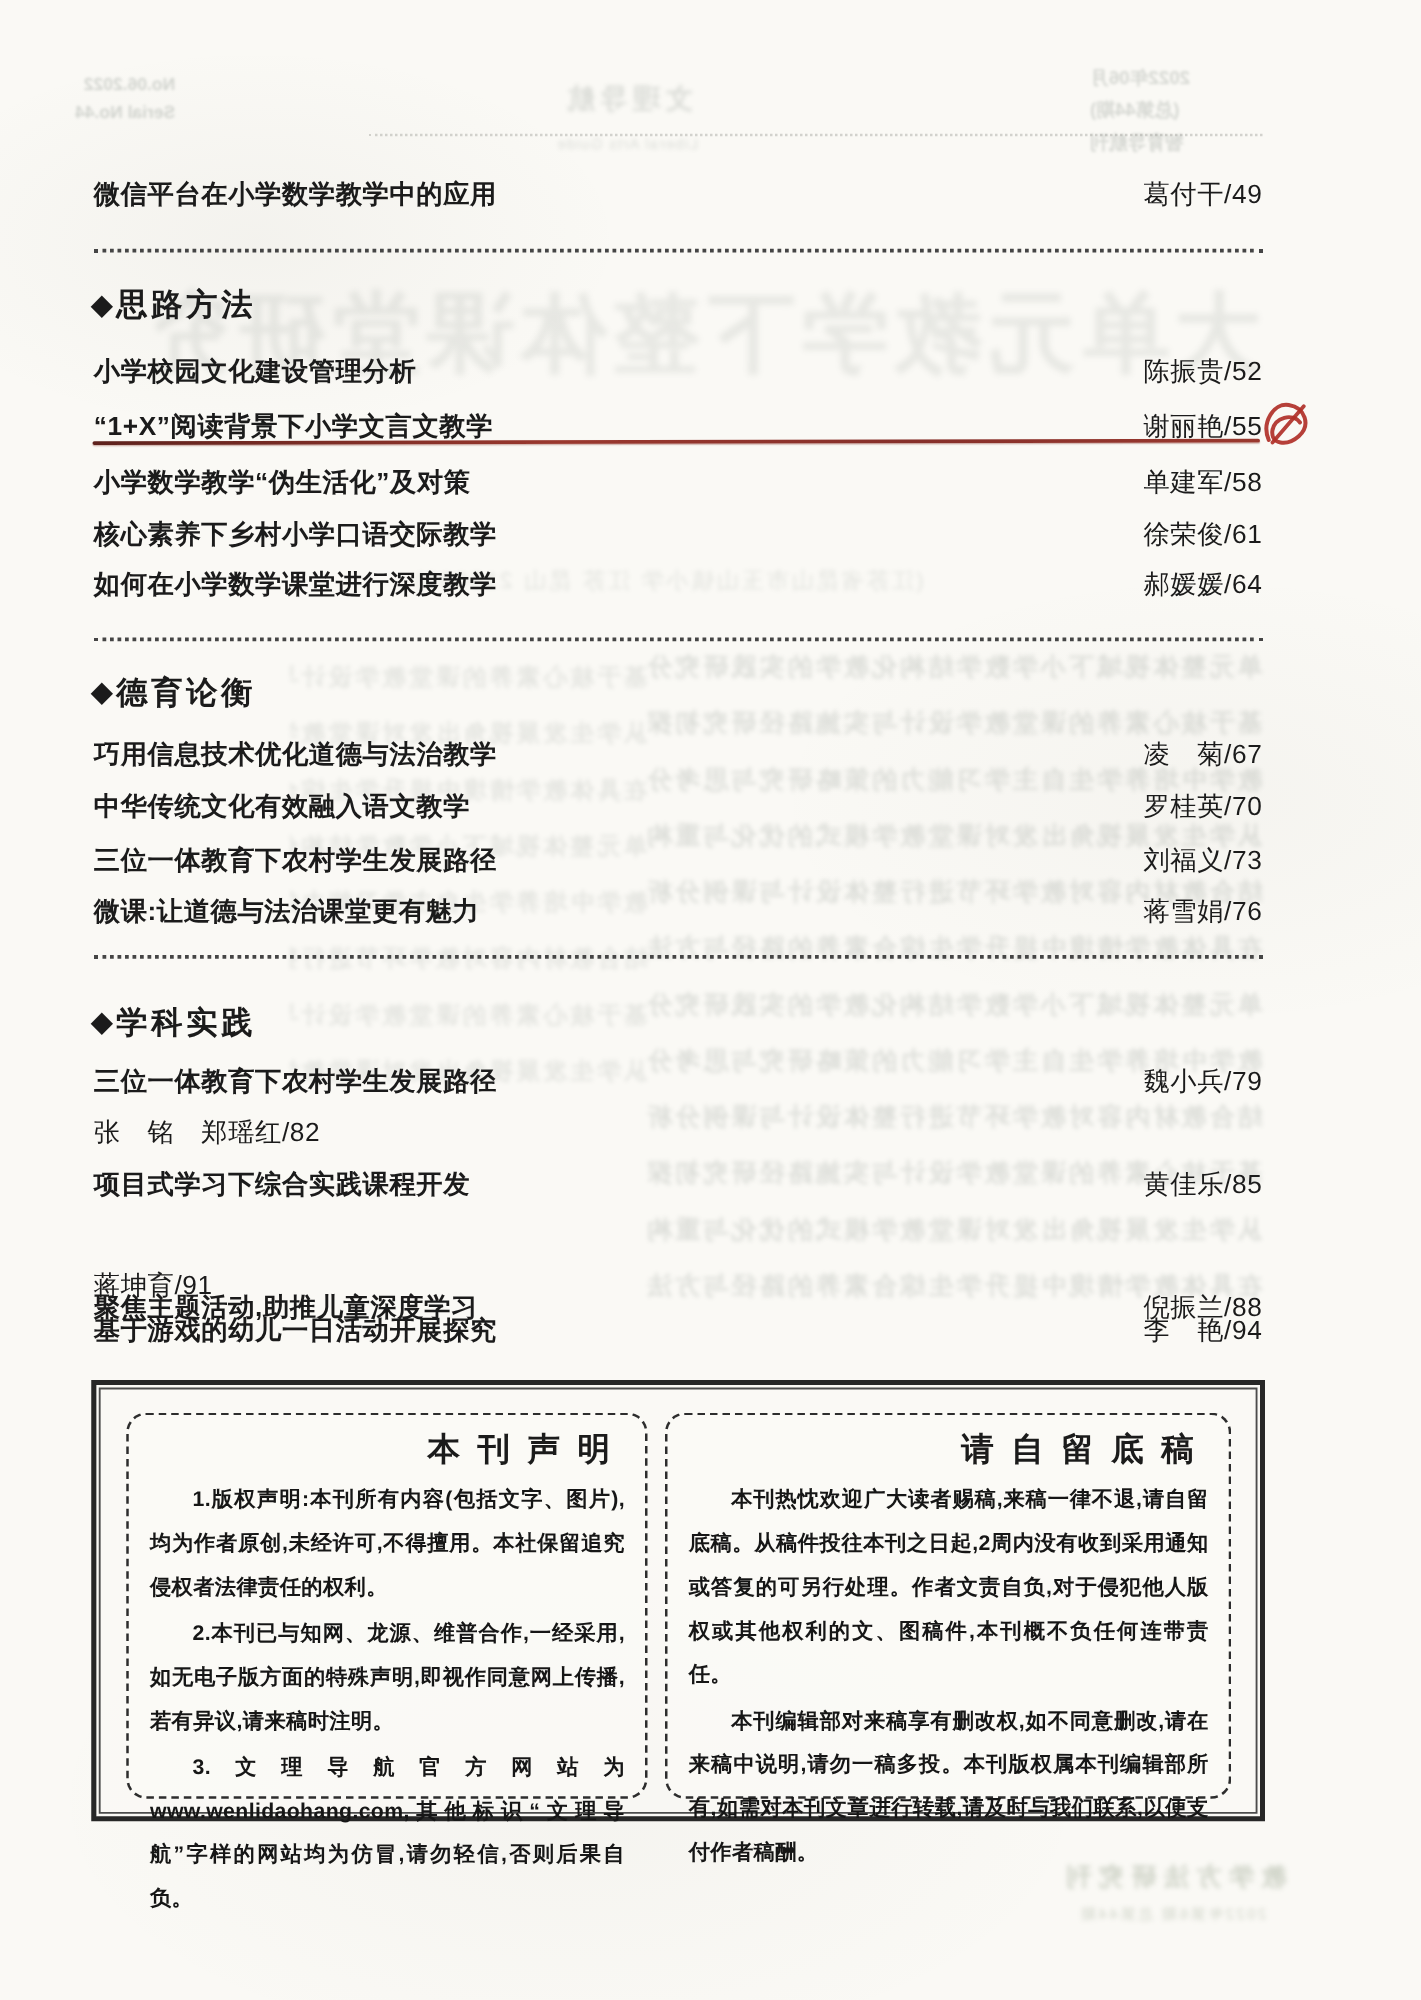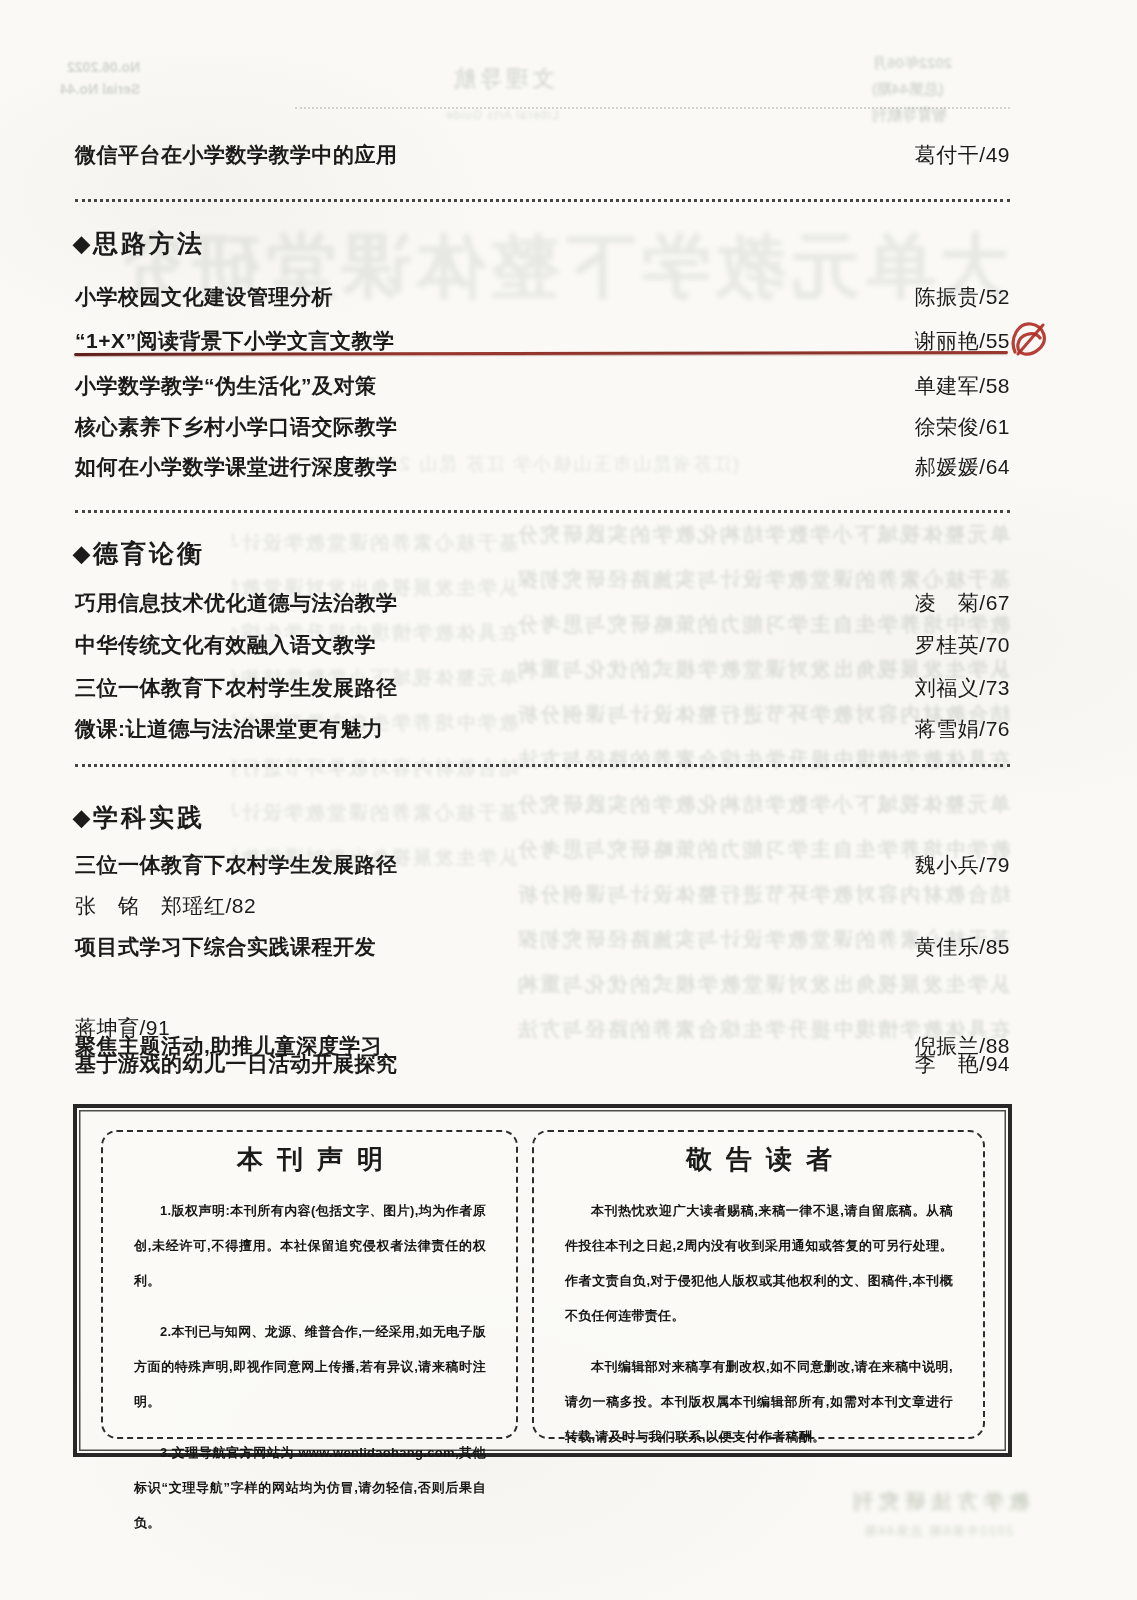--- a/index.html
+++ b/index.html
@@ -46,22 +46,22 @@
     box-shadow:0 1px 1px rgba(130,45,35,.35);transform:rotate(-.12deg);}
   .scribble{position:absolute;left:1006px;top:316px;width:48px;height:48px;z-index:4;}
 
   .box-outer{position:absolute;left:73px;top:1104px;width:939px;height:353px;z-index:3;
     border:4px solid #272727;box-sizing:border-box;background:rgba(250,249,245,.6);
     box-shadow:inset 0 0 0 2px #faf9f5, inset 0 0 0 3.5px #4c4c4c;}
   .dashed-box{position:absolute;top:22px;height:309px;box-sizing:border-box;
     border:2.5px dashed #2d2d2d;border-radius:16px;padding:6px 14px 0 15px;background:rgba(252,251,248,.5);}
   .box-left{left:24px;width:417px;}
   .box-right{left:455px;width:453px;}
-  .box-title{text-align:center;font-size:26px;font-weight:800;letter-spacing:14px;text-indent:14px;margin:4px 0 5px;}
-  .box-body p{margin:16px;text-indent:2em;font-size:13px;line-height:35px;font-weight:600;
+  .box-title{text-align:right;font-size:26px;font-weight:800;letter-spacing:14px;text-indent:14px;margin:4px 0 5px;}
+  .box-body p{margin:2px;text-indent:2em;font-size:17px;line-height:35px;font-weight:600;
     text-align:justify;letter-spacing:.3px;color:#161616;}
 </style>
 </head>
 <body>
 
 <div class="page">
 
   <div class="ghost g-topleft">
     <div>No.06.2022</div>
     <div>Serial No.44</div>
@@ -197,21 +197,21 @@
   <div class="box-outer">
     <div class="dashed-box box-left">
       <div class="box-title">本刊声明</div>
       <div class="box-body">
         <p>1.版权声明:本刊所有内容(包括文字、图片),均为作者原创,未经许可,不得擅用。本社保留追究侵权者法律责任的权利。</p>
         <p>2.本刊已与知网、龙源、维普合作,一经采用,如无电子版方面的特殊声明,即视作同意网上传播,若有异议,请来稿时注明。</p>
         <p>3.文理导航官方网站为 www.wenlidaohang.com,其他标识“文理导航”字样的网站均为仿冒,请勿轻信,否则后果自负。</p>
       </div>
     </div>
     <div class="dashed-box box-right">
-      <div class="box-title">敬告读者</div>
+      <div class="box-title">请自留底稿</div>
       <div class="box-body">
         <p>本刊热忱欢迎广大读者赐稿,来稿一律不退,请自留底稿。从稿件投往本刊之日起,2周内没有收到采用通知或答复的可另行处理。作者文责自负,对于侵犯他人版权或其他权利的文、图稿件,本刊概不负任何连带责任。</p>
         <p>本刊编辑部对来稿享有删改权,如不同意删改,请在来稿中说明,请勿一稿多投。本刊版权属本刊编辑部所有,如需对本刊文章进行转载,请及时与我们联系,以便支付作者稿酬。</p>
       </div>
     </div>
   </div>
 
 </div>
 
 </body></html>

